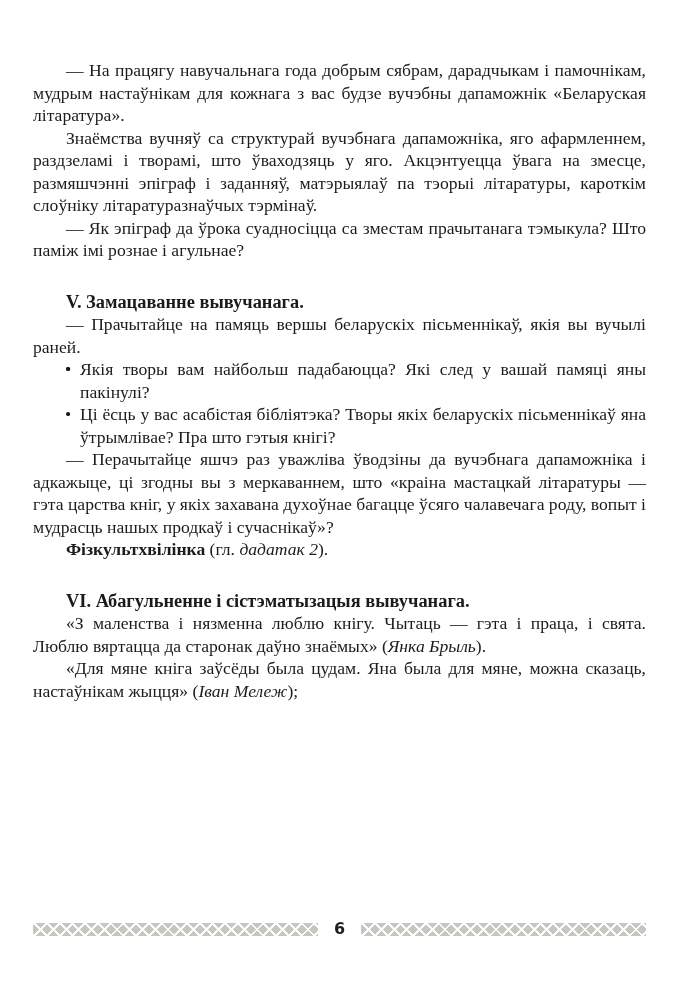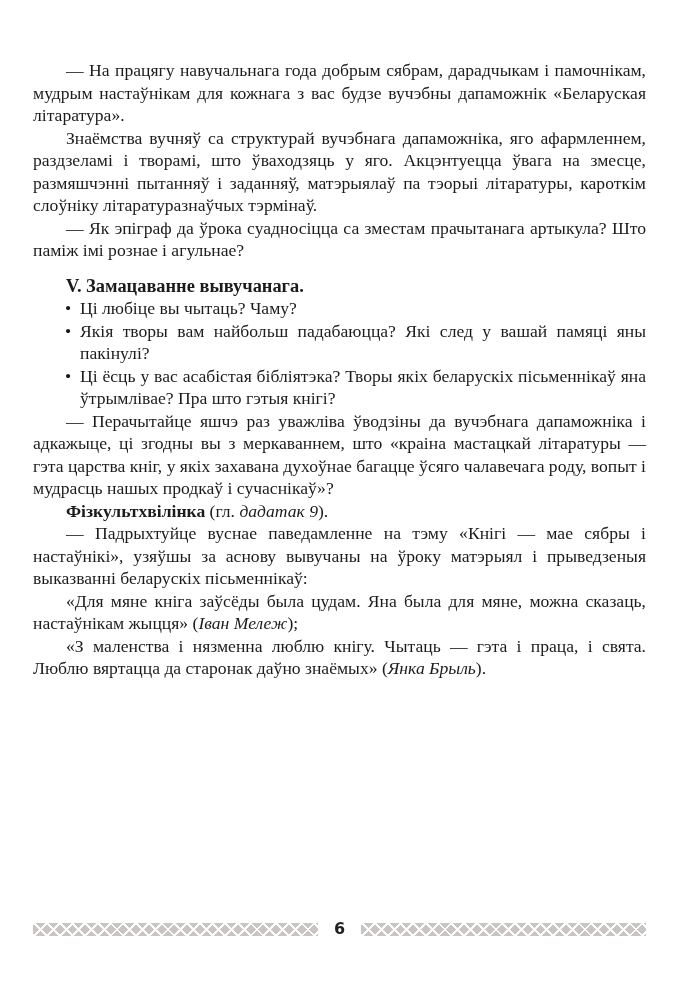--- a/index.html
+++ b/index.html
@@ -24,21 +24,21 @@
   }
   .para {
     text-indent: 33px;
     hyphens: manual;
     -webkit-hyphens: manual;
   }
   .heading {
     font-weight: bold;
     font-size: 18.4px;
     text-indent: 33px;
-    margin-top: 13px;
+    margin-top: 29px;
     text-align: left;
   }
   .bullet {
     position: relative;
     margin-left: 30px;
     padding-left: 17px;
     hyphens: manual;
     -webkit-hyphens: manual;
   }
   .bullet .mark {
@@ -70,30 +70,31 @@
     margin: 0 16px;
     color: #221f1c;
   }
 </style>
 </head>
 <body>
 
 <div class="page">
   <div class="content">
       <div class="para">— На працягу навучальнага года добрым сябрам, дарадчыкам і па­мочнікам, мудрым настаўнікам для кожнага з вас будзе вучэбны дапа­можнік «Беларуская літаратура».</div>
-      <div class="para">Знаёмства вучняў са структурай вучэбнага дапаможніка, яго афар­мленнем, раздзеламі і творамі, што ўваходзяць у яго. Акцэнтуецца ўвага на змесце, размяшчэнні пытанняў і заданняў, матэрыялаў па тэорыі літаратуры, кароткім слоўніку літаратуразнаўчых тэрмінаў.</div>
-      <div class="para">— Як эпіграф да ўрока суадносіцца са зместам прачытанага арты­кула? Што паміж імі рознае і агульнае?</div>
+      <div class="para">Знаёмства вучняў са структурай вучэбнага дапаможніка, яго афар­мленнем, раздзеламі і творамі, што ўваходзяць у яго. Акцэнтуецца ўвага на змесце, размяшчэнні эпіграф і заданняў, матэрыялаў па тэорыі літаратуры, кароткім слоўніку літаратуразнаўчых тэрмінаў.</div>
+      <div class="para">— Як эпіграф да ўрока суадносіцца са зместам прачытанага тэмы­кула? Што паміж імі рознае і агульнае?</div>
       <div class="heading">V. Замацаванне вывучанага.</div>
-      <div class="bullet"><span class="mark">•</span><span>Ці любіце вы чытаць? Чаму?</span></div>
+      <div class="para">— Прачытайце на памяць вершы беларускіх пісьменнікаў, якія вы вучылі раней.</div>
+      <div class="bullet"><span class="mark">•</span></div>
       <div class="bullet"><span class="mark">•</span><span>Якія творы вам найбольш падабаюцца? Які след у вашай памяці яны пакінулі?</span></div>
       <div class="bullet"><span class="mark">•</span><span>Ці ёсць у вас асабістая бібліятэка? Творы якіх беларускіх пісь­меннікаў яна ўтрымлівае? Пра што гэтыя кнігі?</span></div>
       <div class="para">— Перачытайце яшчэ раз уважліва ўводзіны да вучэбнага дапамож­ніка і адкажыце, ці згодны вы з меркаваннем, што «краіна мастацкай літаратуры — гэта царства кніг, у якіх захавана духоўнае багацце ўсяго чалавечага роду, вопыт і мудрасць нашых продкаў і сучаснікаў»?</div>
-      <div class="para"><b>Фізкультхвілінка</b> (гл. <i>дадатак 9</i>).</div>
-      <div class="para">— Падрыхтуйце вуснае паведамленне на тэму «Кнігі — мае сябры і настаўнікі», узяўшы за аснову вывучаны на ўроку матэрыял і прыве­дзеныя выказванні беларускіх пісьменнікаў:</div>
+      <div class="para"><b>Фізкультхвілінка</b> (гл. <i>дадатак 2</i>).</div>
+      <div class="heading">VI. Абагульненне і сістэматызацыя вывучанага.</div>
+      <div class="para">«З маленства і нязменна люблю кнігу. Чытаць — гэта і праца, і свята. Люблю вяртацца да старонак даўно знаёмых» (<i>Янка Брыль</i>).</div>
       <div class="para">«Для мяне кніга заўсёды была цудам. Яна была для мяне, можна сказаць, настаўнікам жыцця» (<i>Іван Мележ</i>);</div>
-      <div class="para">«З маленства і нязменна люблю кнігу. Чытаць — гэта і праца, і свята. Люблю вяртацца да старонак даўно знаёмых» (<i>Янка Брыль</i>).</div>
     </div>
   <div class="footer">
     <div class="band"></div>
     <div class="pnum">6</div>
     <div class="band"></div>
   </div>
 </div>
 
 </body></html>

